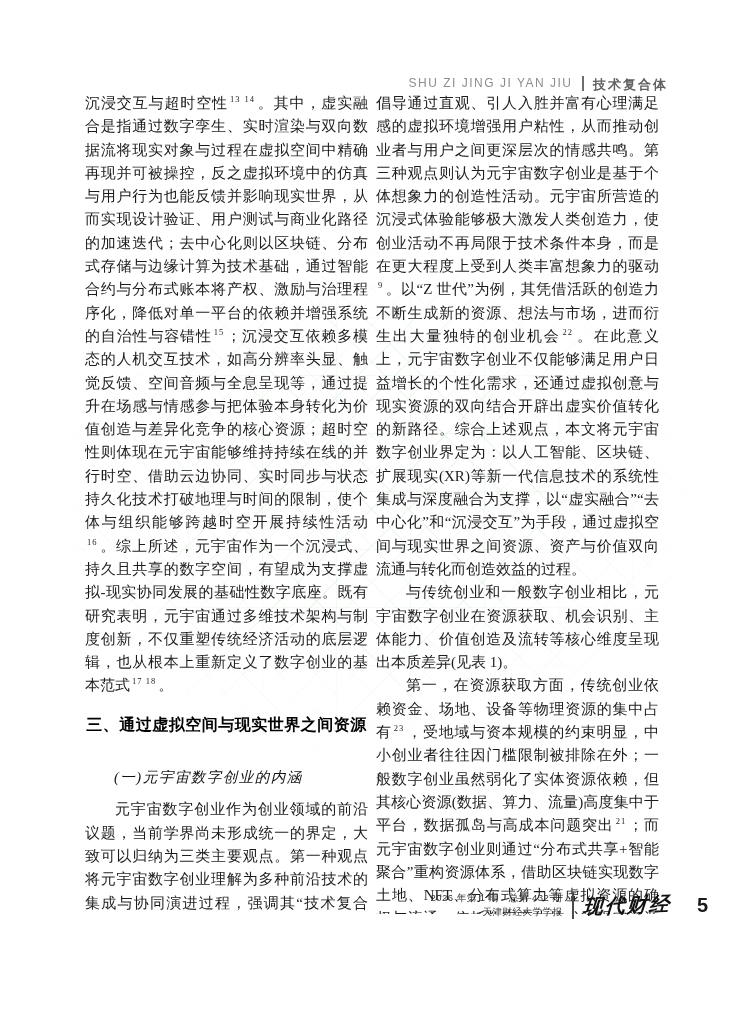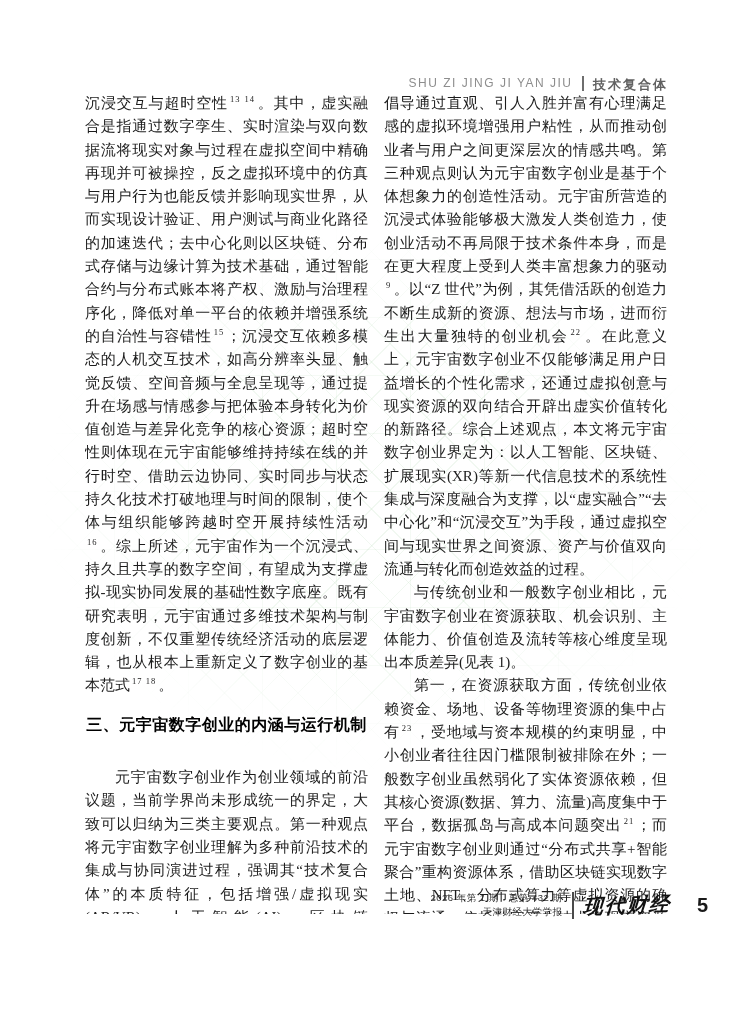--- a/index.html
+++ b/index.html
@@ -32,21 +32,21 @@
     font-size:12px;color:#8d8d8d;letter-spacing:1.5px;
   }
   .hdr-divider{width:2.5px;height:15px;background:#6e6e6e;}
   .hdr-cn{
     font-family:"Liberation Sans",sans-serif;
     font-size:13px;color:#616161;font-weight:bold;letter-spacing:2px;
   }
   
   .content{
     position:absolute;left:85px;top:92px;width:584px;height:822px;
-    display:flex;gap:16px;overflow:hidden;
+    display:flex;gap:8px;overflow:hidden;
   }
   .col{
     width:283px;
     font-size:15px;line-height:23.3px;
     text-align:justify;text-justify:inter-ideograph;
   }
   .col p{margin:0;}
   .col p.indent{text-indent:2em;}
   .col h2{
     font-family:"Liberation Sans","DejaVu Sans",sans-serif;
@@ -93,21 +93,22 @@
 
 <div class="header">
   <span class="hdr-pinyin">SHU ZI JING JI YAN JIU</span>
   <span class="hdr-divider"></span>
   <span class="hdr-cn">技术复合体</span>
 </div>
 
 <div class="content">
   <div class="col">
       <p>沉浸交互与超时空性<sup>13 14</sup>。其中，虚实融合是指通过数字孪生、实时渲染与双向数据流将现实对象与过程在虚拟空间中精确再现并可被操控，反之虚拟环境中的仿真与用户行为也能反馈并影响现实世界，从而实现设计验证、用户测试与商业化路径的加速迭代；去中心化则以区块链、分布式存储与边缘计算为技术基础，通过智能合约与分布式账本将产权、激励与治理程序化，降低对单一平台的依赖并增强系统的自治性与容错性<sup>15</sup>；沉浸交互依赖多模态的人机交互技术，如高分辨率头显、触觉反馈、空间音频与全息呈现等，通过提升在场感与情感参与把体验本身转化为价值创造与差异化竞争的核心资源；超时空性则体现在元宇宙能够维持持续在线的并行时空、借助云边协同、实时同步与状态持久化技术打破地理与时间的限制，使个体与组织能够跨越时空开展持续性活动<sup>16</sup>。综上所述，元宇宙作为一个沉浸式、持久且共享的数字空间，有望成为支撑虚拟-现实协同发展的基础性数字底座。既有研究表明，元宇宙通过多维技术架构与制度创新，不仅重塑传统经济活动的底层逻辑，也从根本上重新定义了数字创业的基本范式<sup>17 18</sup>。</p>
-      <h2>三、元宇宙数字创业的内涵与运行机制</h2>
+      <h2>三、通过虚拟空间与现实世界之间资源</h2>
+      <h3>(一)元宇宙数字创业的内涵</h3>
       <p class="indent">元宇宙数字创业作为创业领域的前沿议题，当前学界尚未形成统一的界定，大致可以归纳为三类主要观点。第一种观点将元宇宙数字创业理解为多种前沿技术的集成与协同演进过程，强调其“技术复合体”的本质特征，包括增强/虚拟现实(AR/VR)、人工智能(AI)、区块链(Blockchain)等关键技术的深度耦合，这种集成与创新不仅为创业活动提供了安全、无缝且沉浸的数字环境，也为复杂创业问题的解决提供了新型技术底座。第二种观点将元宇宙数字创业界定为虚拟现实融合场景所催生的新型创业模式，强调交互设计、界面体验与沉浸感营造，</p>
     </div>
   <div class="col">
       <p>倡导通过直观、引人入胜并富有心理满足感的虚拟环境增强用户粘性，从而推动创业者与用户之间更深层次的情感共鸣。第三种观点则认为元宇宙数字创业是基于个体想象力的创造性活动。元宇宙所营造的沉浸式体验能够极大激发人类创造力，使创业活动不再局限于技术条件本身，而是在更大程度上受到人类丰富想象力的驱动<sup>9</sup>。以“Z 世代”为例，其凭借活跃的创造力不断生成新的资源、想法与市场，进而衍生出大量独特的创业机会<sup>22</sup>。在此意义上，元宇宙数字创业不仅能够满足用户日益增长的个性化需求，还通过虚拟创意与现实资源的双向结合开辟出虚实价值转化的新路径。综合上述观点，本文将元宇宙数字创业界定为：以人工智能、区块链、扩展现实(XR)等新一代信息技术的系统性集成与深度融合为支撑，以“虚实融合”“去中心化”和“沉浸交互”为手段，通过虚拟空间与现实世界之间资源、资产与价值双向流通与转化而创造效益的过程。</p>
       <p class="indent">与传统创业和一般数字创业相比，元宇宙数字创业在资源获取、机会识别、主体能力、价值创造及流转等核心维度呈现出本质差异(见表 1)。</p>
       <p class="indent">第一，在资源获取方面，传统创业依赖资金、场地、设备等物理资源的集中占有<sup>23</sup>，受地域与资本规模的约束明显，中小创业者往往因门槛限制被排除在外；一般数字创业虽然弱化了实体资源依赖，但其核心资源(数据、算力、流量)高度集中于平台，数据孤岛与高成本问题突出<sup>21</sup>；而元宇宙数字创业则通过“分布式共享+智能聚合”重构资源体系，借助区块链实现数字土地、NFT、分布式算力等虚拟资源的确权与流通，依托数字孪生技术将现实资源转化为可编程虚拟资产，并通过 DAO(去中心化自治组织)低成本获取跨地域、跨场景资源，从而显著提升资源配置效率。</p>
     </div>
 </div>
 
 <div class="footer">

